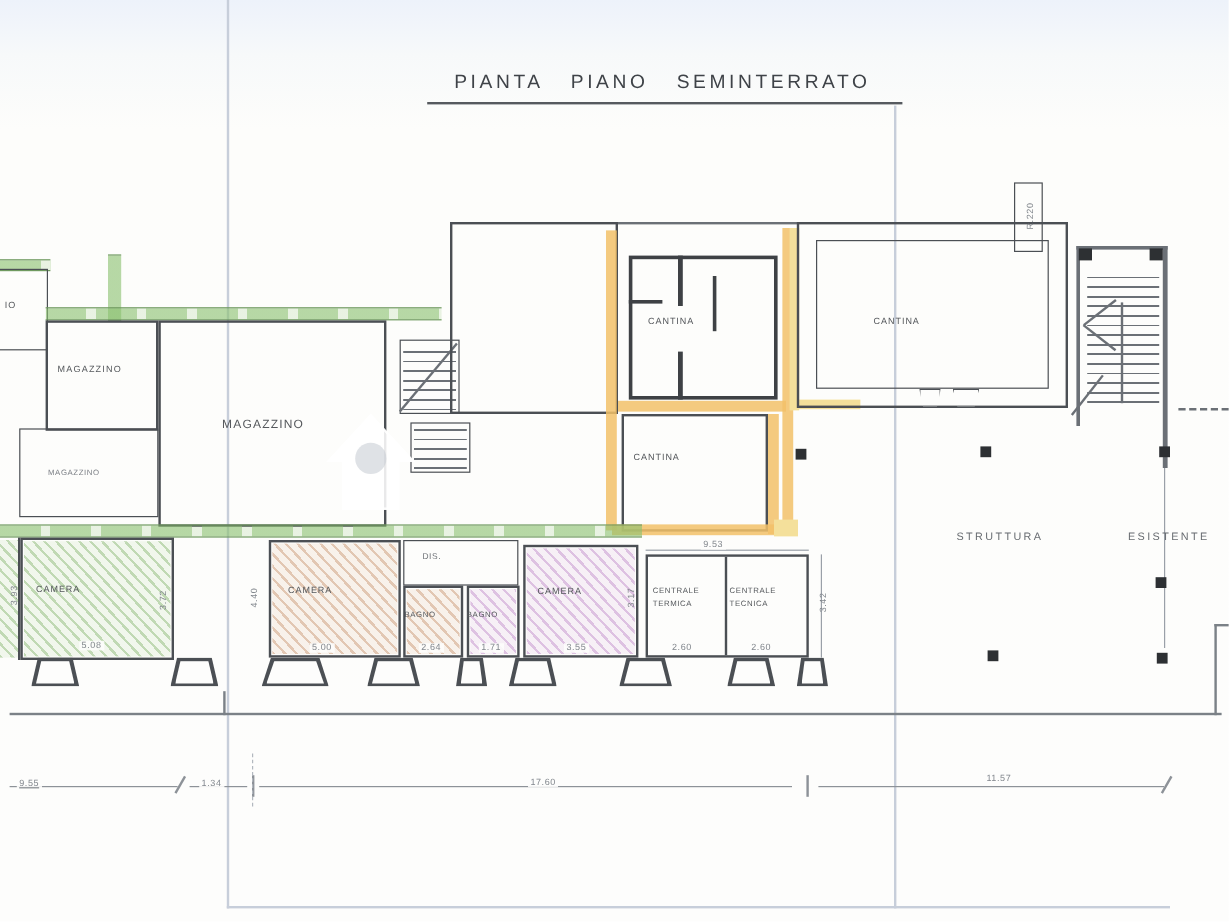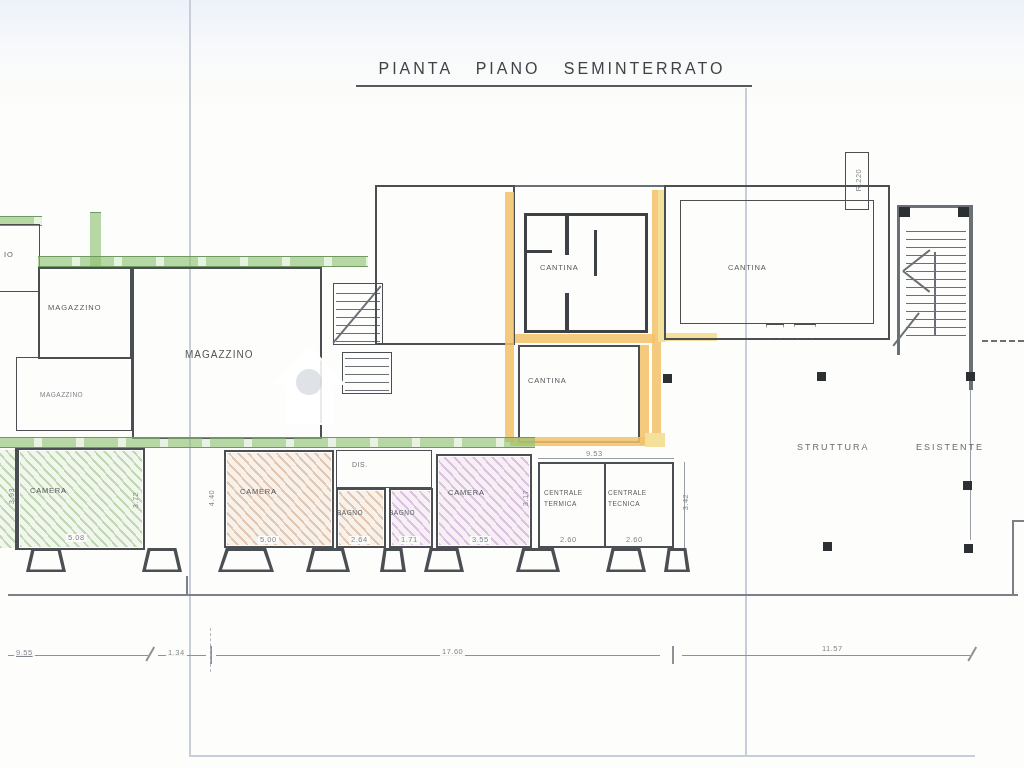--- a/index.html
+++ b/index.html
@@ -192,21 +192,21 @@
   <div class="foot" style="left:606px;top:548px;width:40px;">
       <div class="o"></div>
       <div class="i"></div>
     </div>
   <div class="foot" style="left:664px;top:548px;width:26px;">
       <div class="o"></div>
       <div class="i"></div>
     </div>
 
   <div class="lbl" style="left:797px;top:442px;width:86px;font-size:9px;letter-spacing:2px;color:#686c71;">STRUTTURA</div>
-  <div class="lbl" style="left:916px;top:442px;width:80px;font-size:9px;letter-spacing:2px;color:#686c71;">ESISTENTE</div>
+  <div class="lbl" style="left:940px;top:442px;width:80px;font-size:9px;letter-spacing:2px;color:#686c71;">ESISTENTE</div>
   <div class="pillar" style="left:663px;top:374px;"></div>
   <div class="pillar" style="left:817px;top:372px;"></div>
   <div class="pillar" style="left:966px;top:372px;"></div>
   <div class="pillar" style="left:963px;top:481px;"></div>
   <div class="pillar" style="left:823px;top:542px;"></div>
   <div class="pillar" style="left:964px;top:544px;"></div>
   <div class="lineh" style="left:8px;top:594px;width:1010px;background:#7b8187;"></div>
   <div class="linev" style="left:186px;top:576px;height:20px;background:#7b8187;"></div>
   <div class="lineh" style="left:1012px;top:520px;width:12px;background:#7b8187;"></div>
   <div class="linev" style="left:1012px;top:520px;height:76px;background:#7b8187;"></div>

